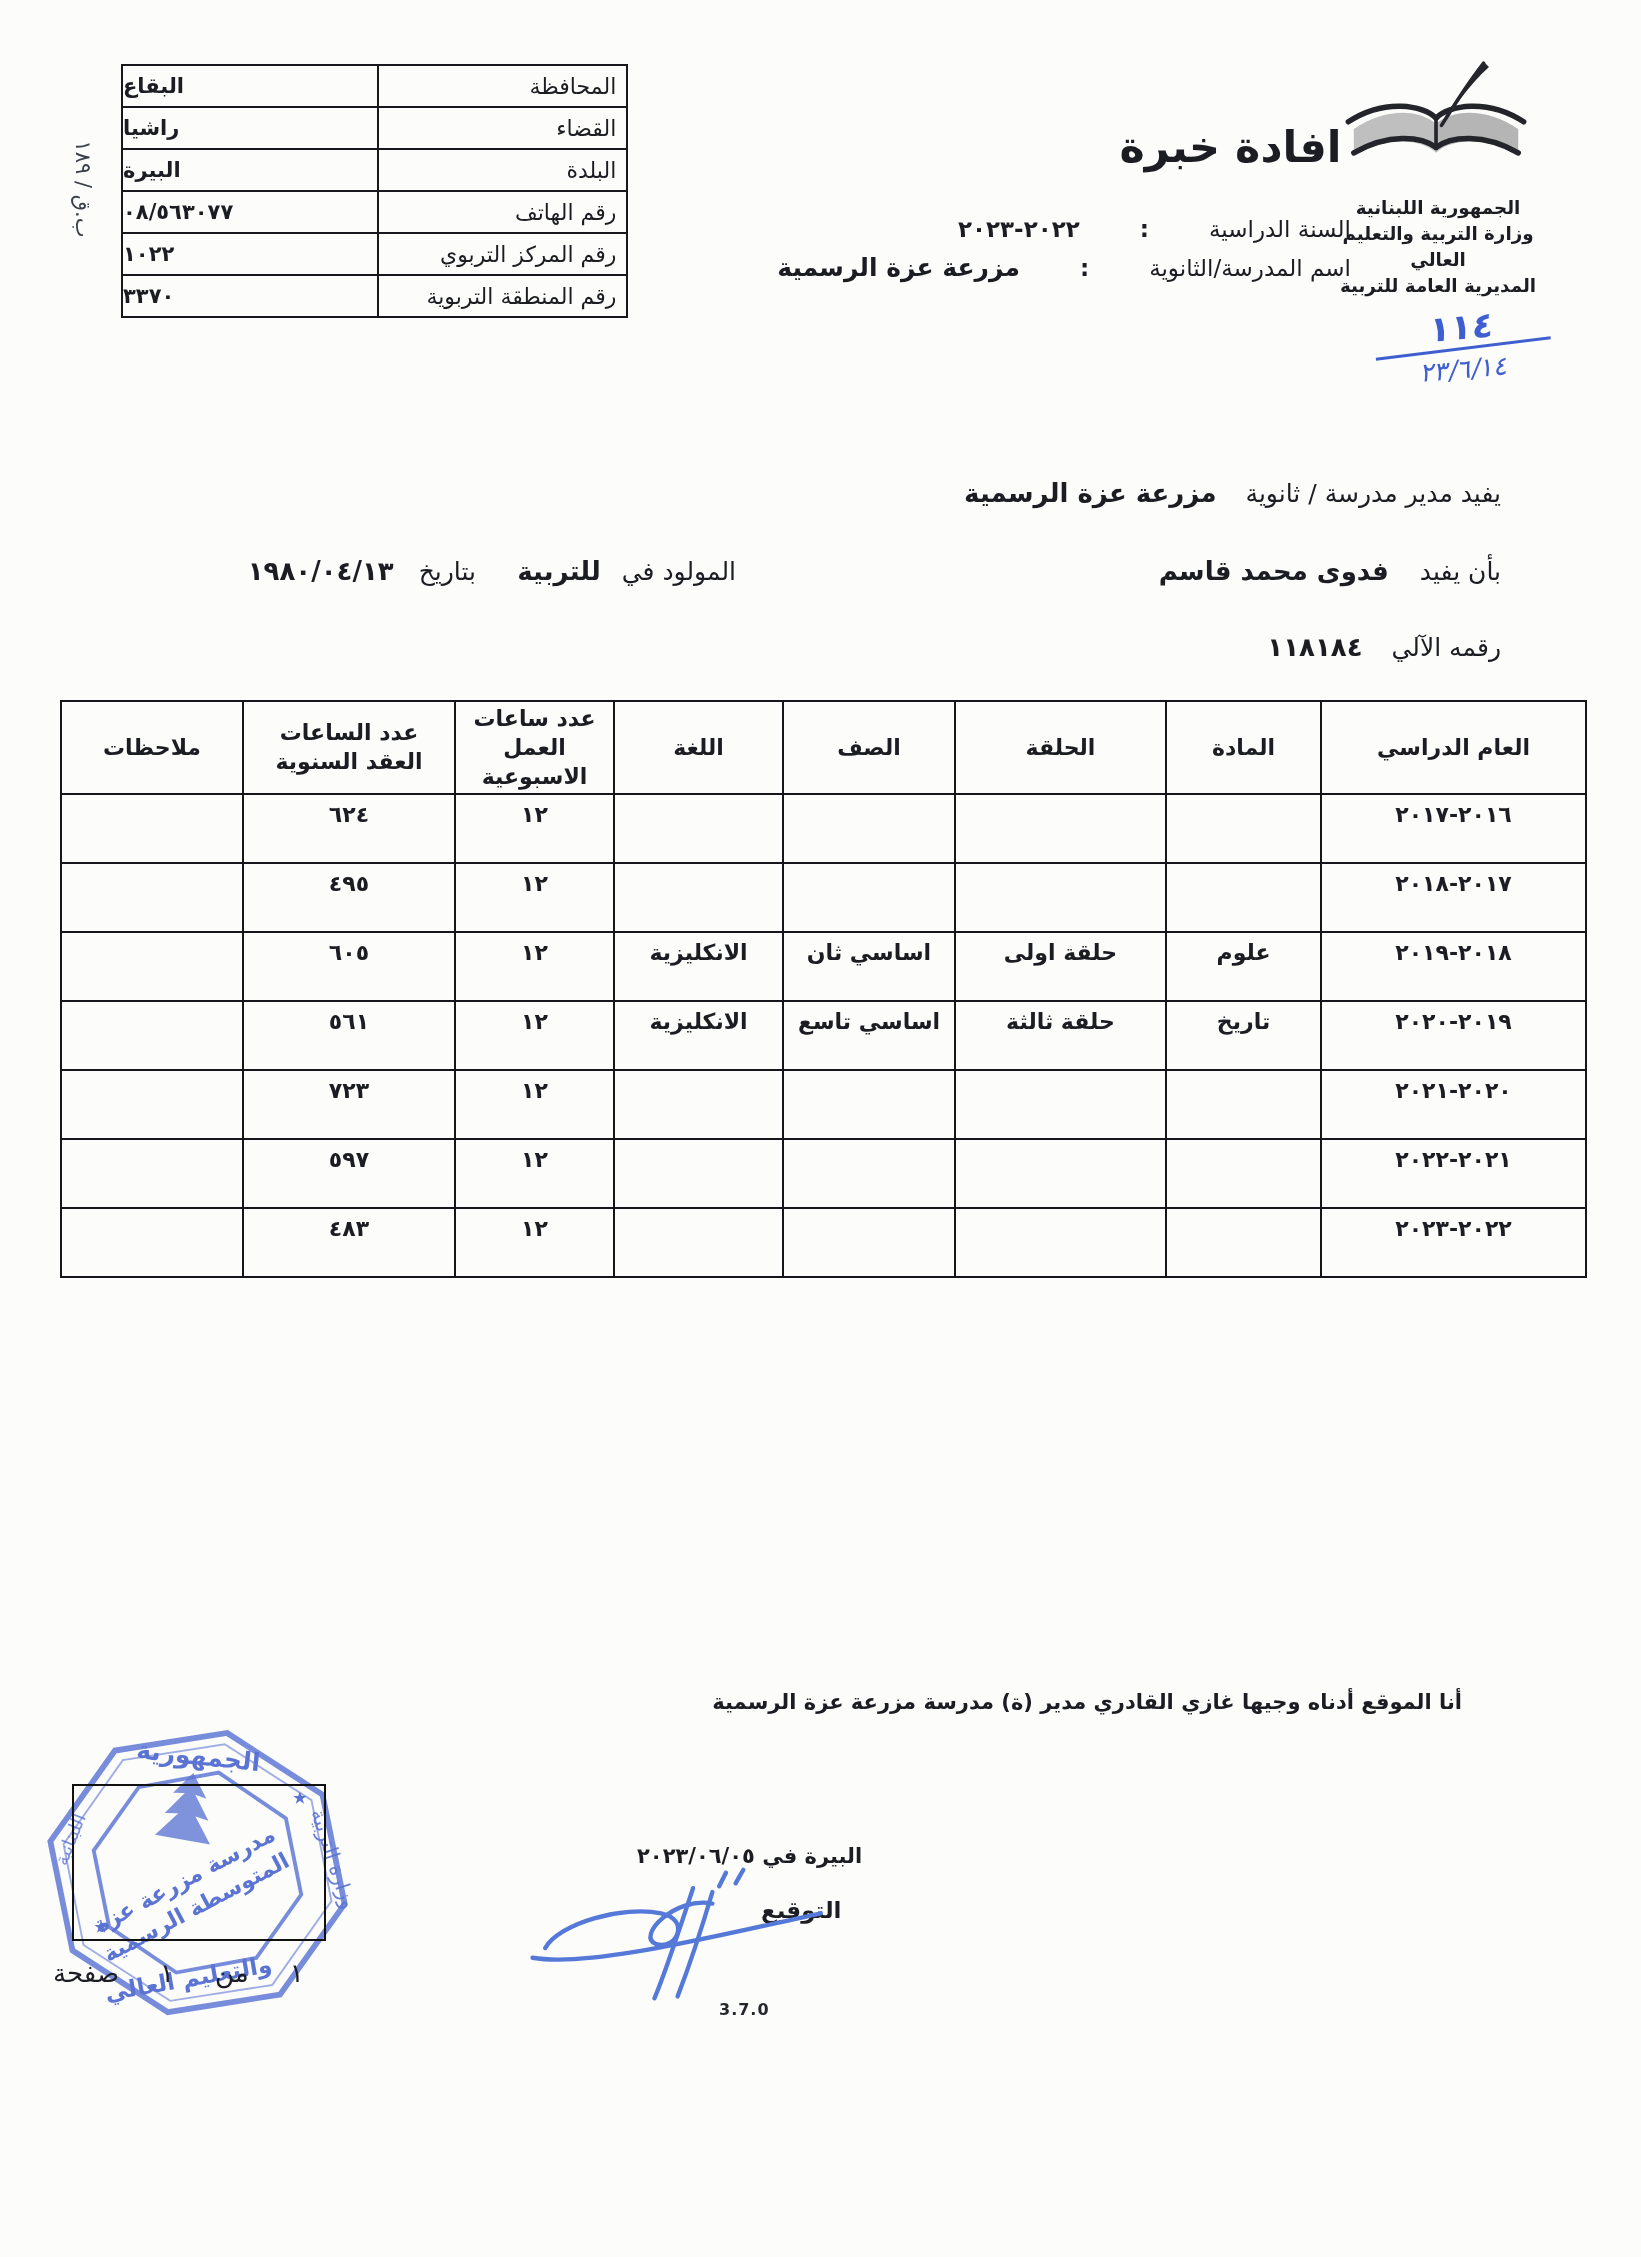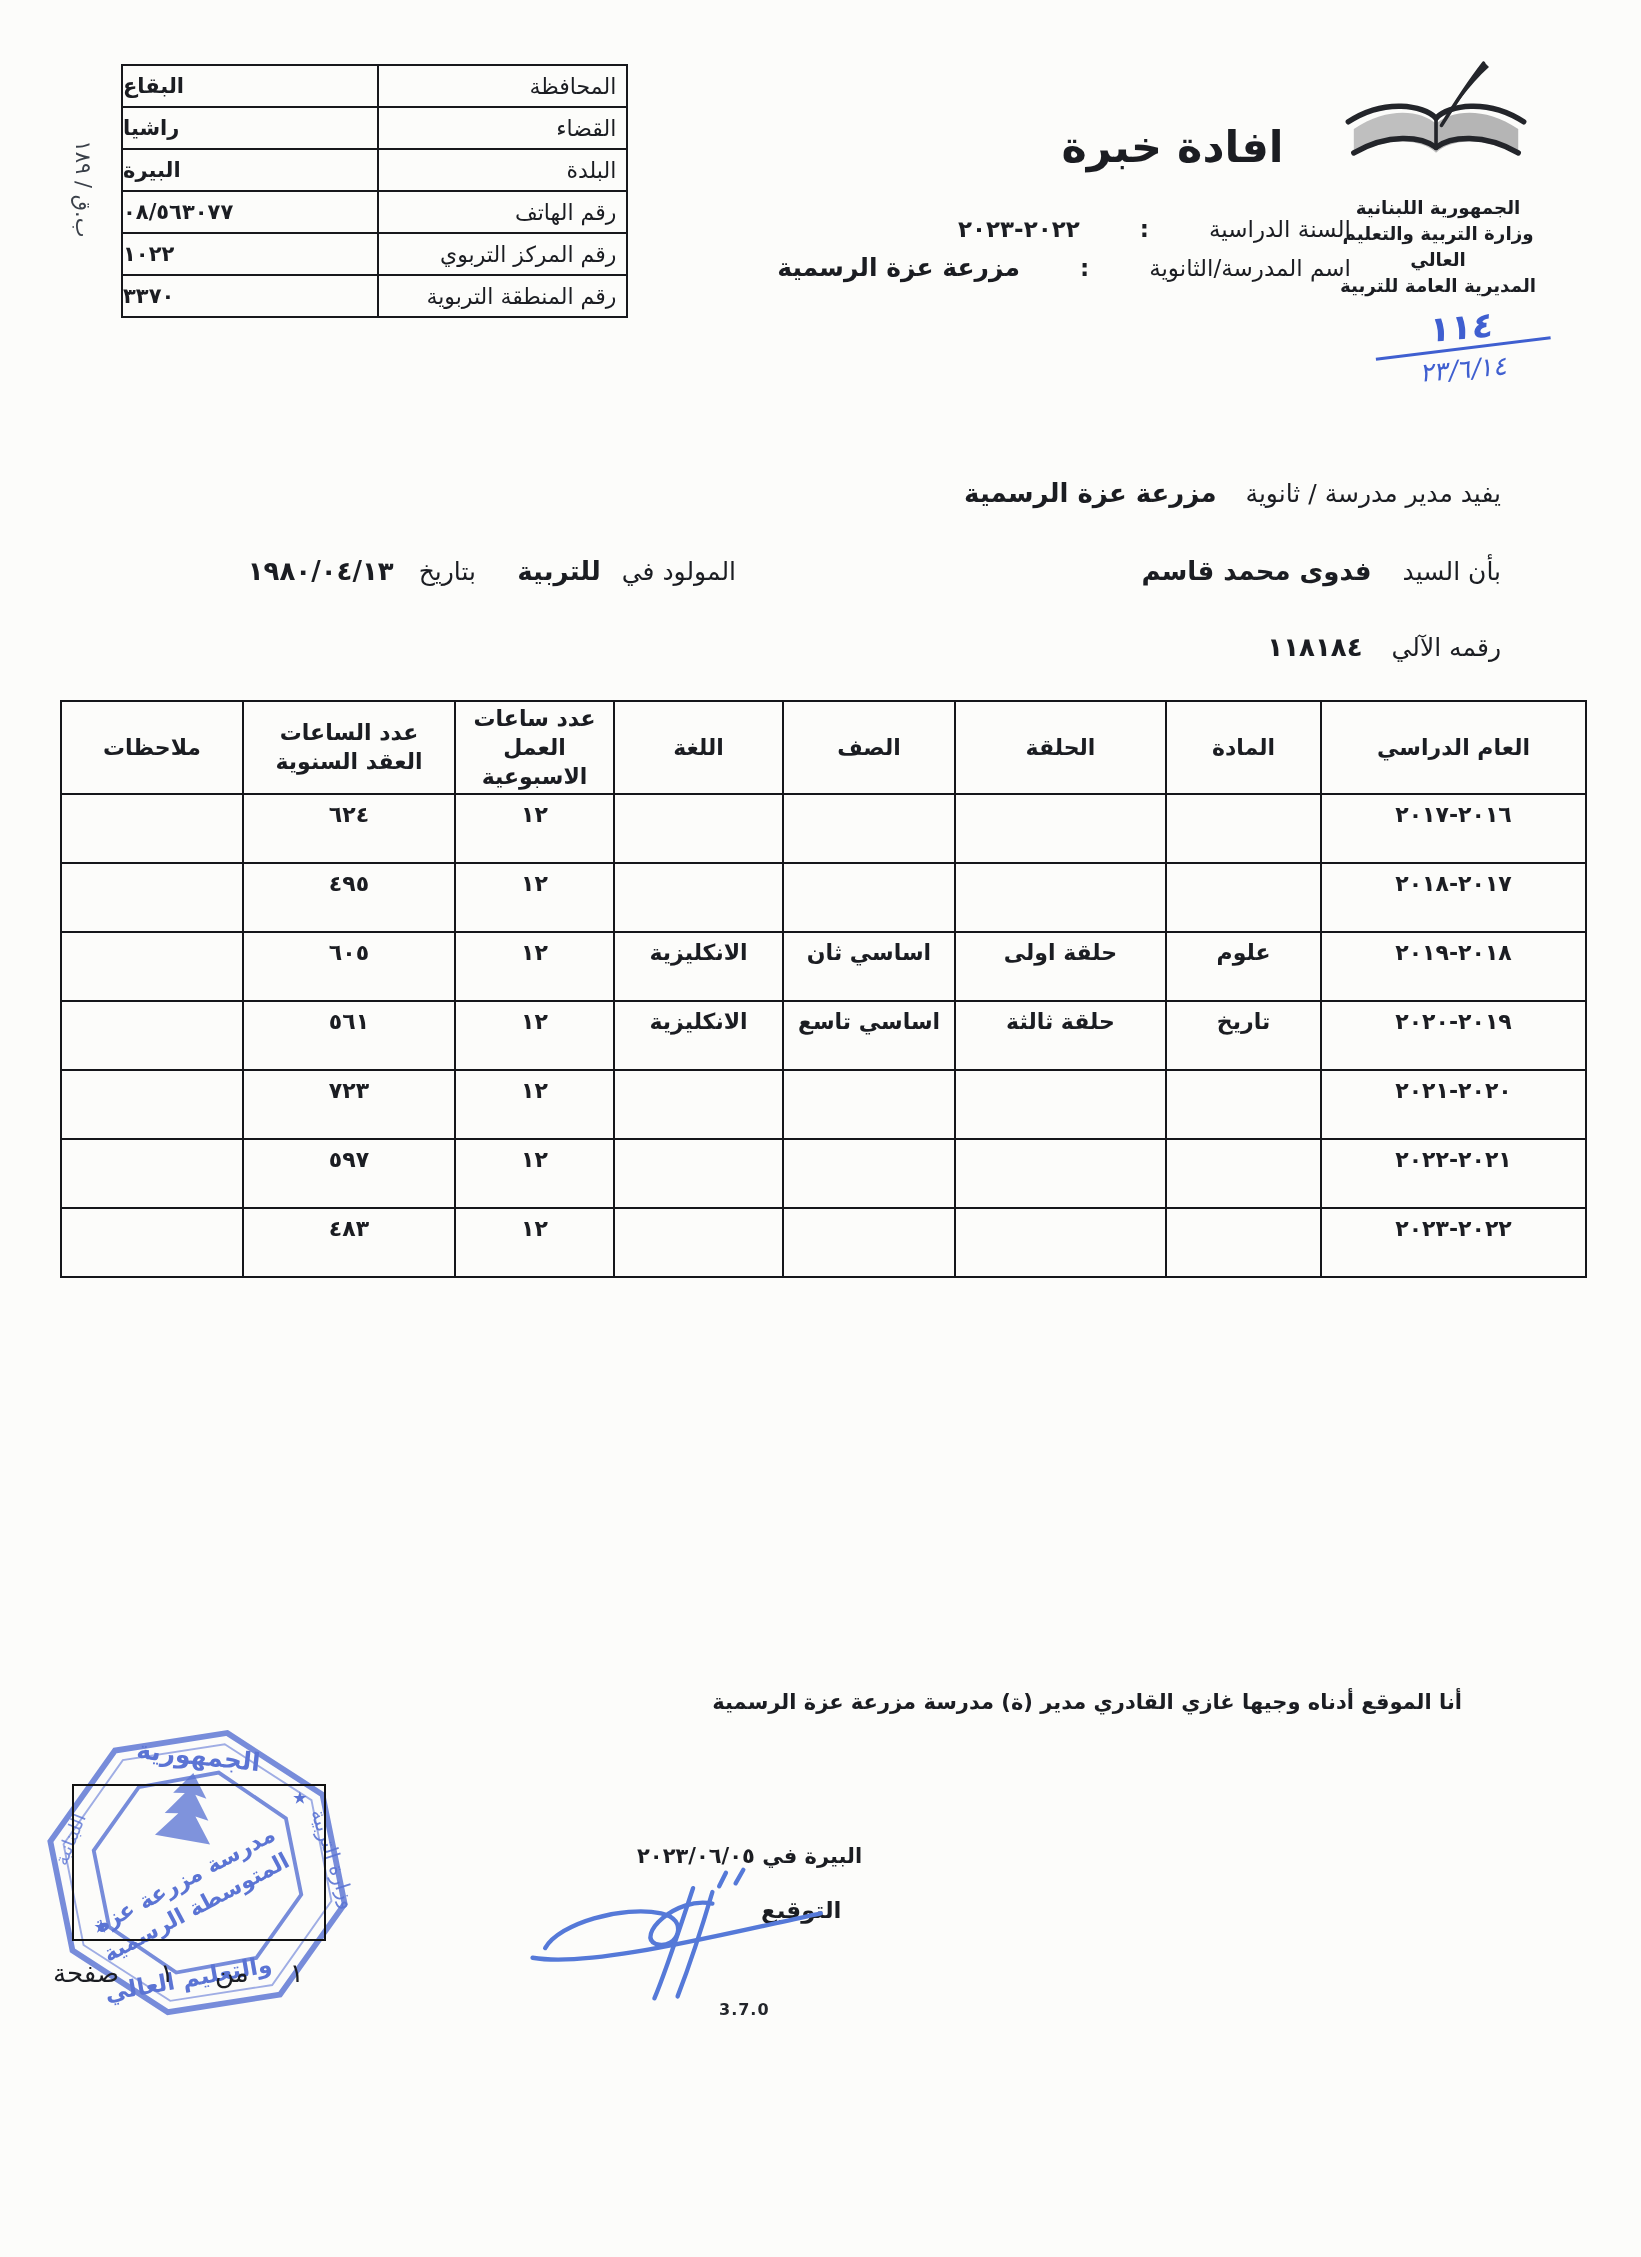--- a/index.html
+++ b/index.html
@@ -18,21 +18,21 @@
   
   .info-table{ position:absolute; left:121px; top:64px; width:463px;
     border-collapse:collapse; direction:rtl; table-layout:fixed; }
   .info-table td{ border:2.9px solid #17181c; height:42px; }
   .info-table td.lbl{ width:249px; font-size:22px; padding:0 9.7px; text-align:right;border-radius:16px; }
   .info-table td.val{ width:256px; font-size:21px; font-weight:700; text-align:left; }
   
   .logo{ position:absolute; left:1340px; top:56px; width:203px; height:137px; }
   .ministry{ position:absolute; left:1330px; top:195px; width:216px; text-align:center;
     font-size:18.3px; font-weight:700; line-height:26px; direction:rtl; }
-  .doc-title{ position:absolute; left:1052px; top:122px; width:241px; text-align:center;
+  .doc-title{ position:absolute; left:1110px; top:122px; width:241px; text-align:center;
     font-size:43px; font-weight:700; direction:rtl; }
   .hdr-line{ position:absolute; right:290px; display:flex; direction:rtl; align-items:baseline;
     font-size:23px; }
   .hdr-line .colon{ margin:0 60px; font-weight:700; }
   .hdr-line.year{ top:216px; }
   .hdr-line.school{ top:253px; }
   .hdr-val-year{ font-weight:600; letter-spacing:1px; }
   .hdr-val-school{ font-weight:700; font-size:25px; }
   
   .hand-note{ position:absolute; left:1369px; top:307px; width:188px;
@@ -147,21 +147,21 @@
     <div class="hand-num">١١٤</div>
     <div class="hand-line"></div>
     <div class="hand-date">٢٣/٦/١٤</div>
   </div>
 
   <div class="intro-block i1">
     <span>يفيد مدير مدرسة / ثانوية</span>
     <span class="b">مزرعة عزة الرسمية</span>
   </div>
   <div class="intro-block i2a">
-    <span>بأن السيد</span>
+    <span>بأن يفيد</span>
     <span class="b">فدوى محمد قاسم</span>
   </div>
   <div class="intro-block i2b">
     <span>المولود في</span>
     <span class="b">للتربية</span>
   </div>
   <div class="intro-block i2c">
     <span>بتاريخ</span>
     <span class="b">١٩٨٠/٠٤/١٣</span>
   </div>

